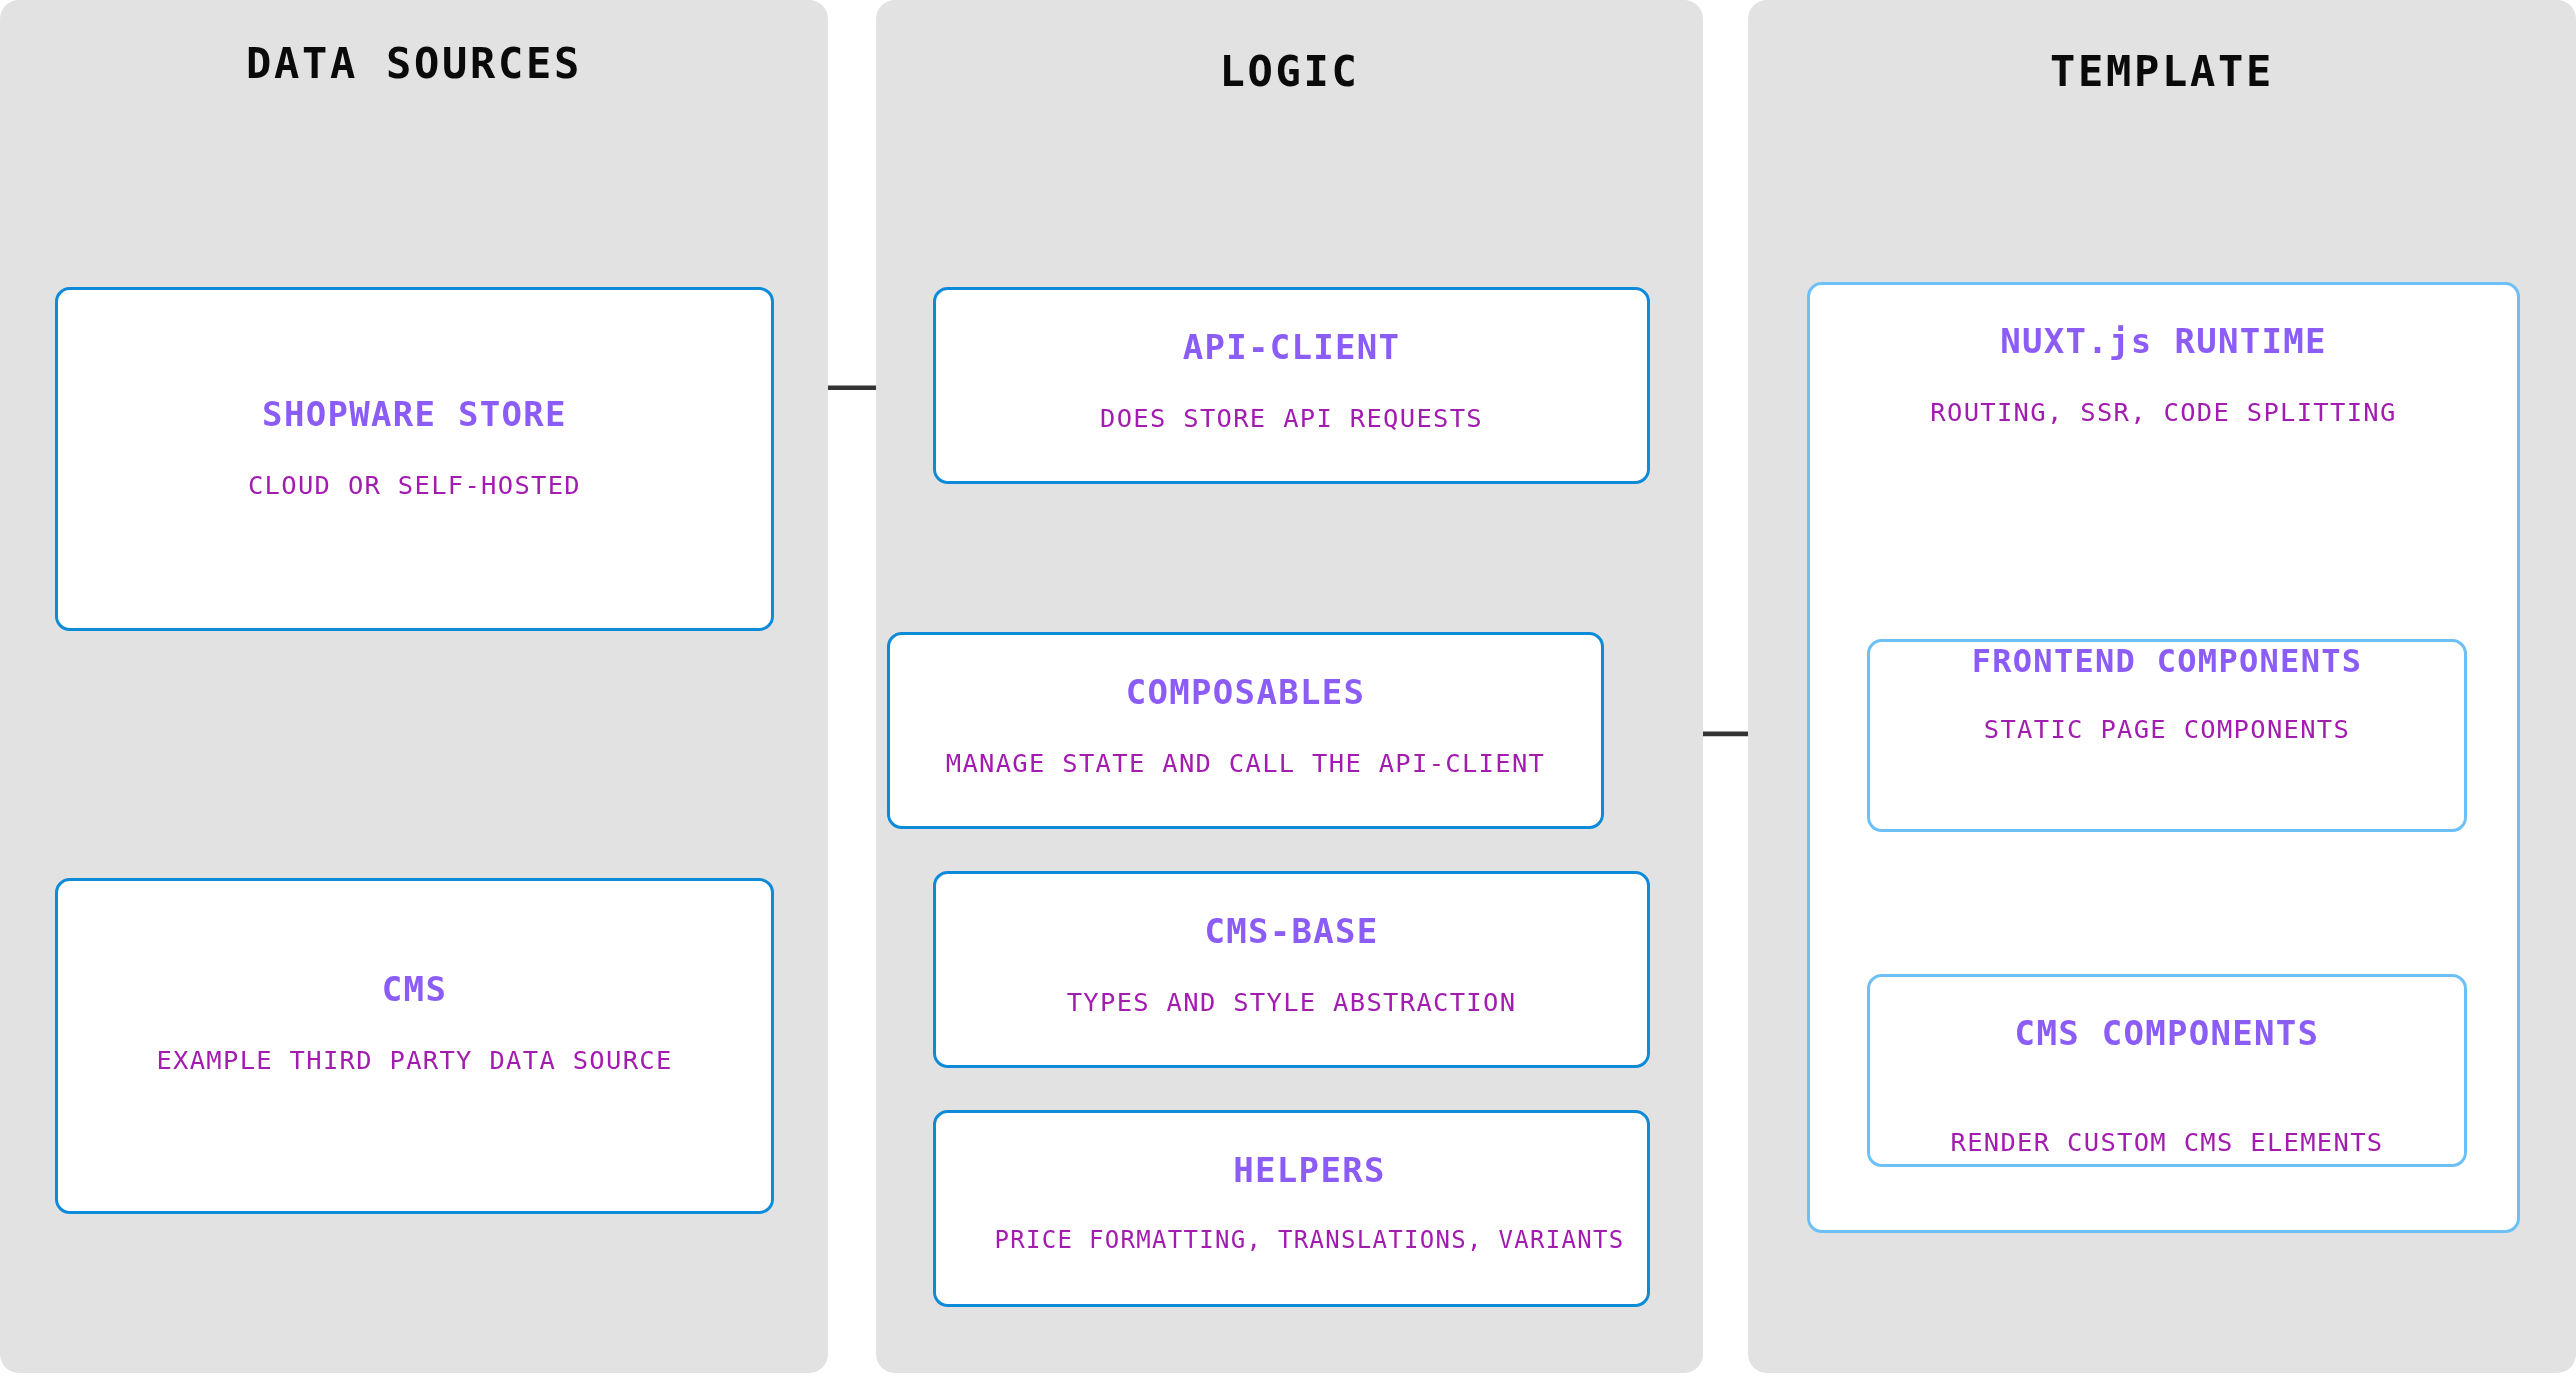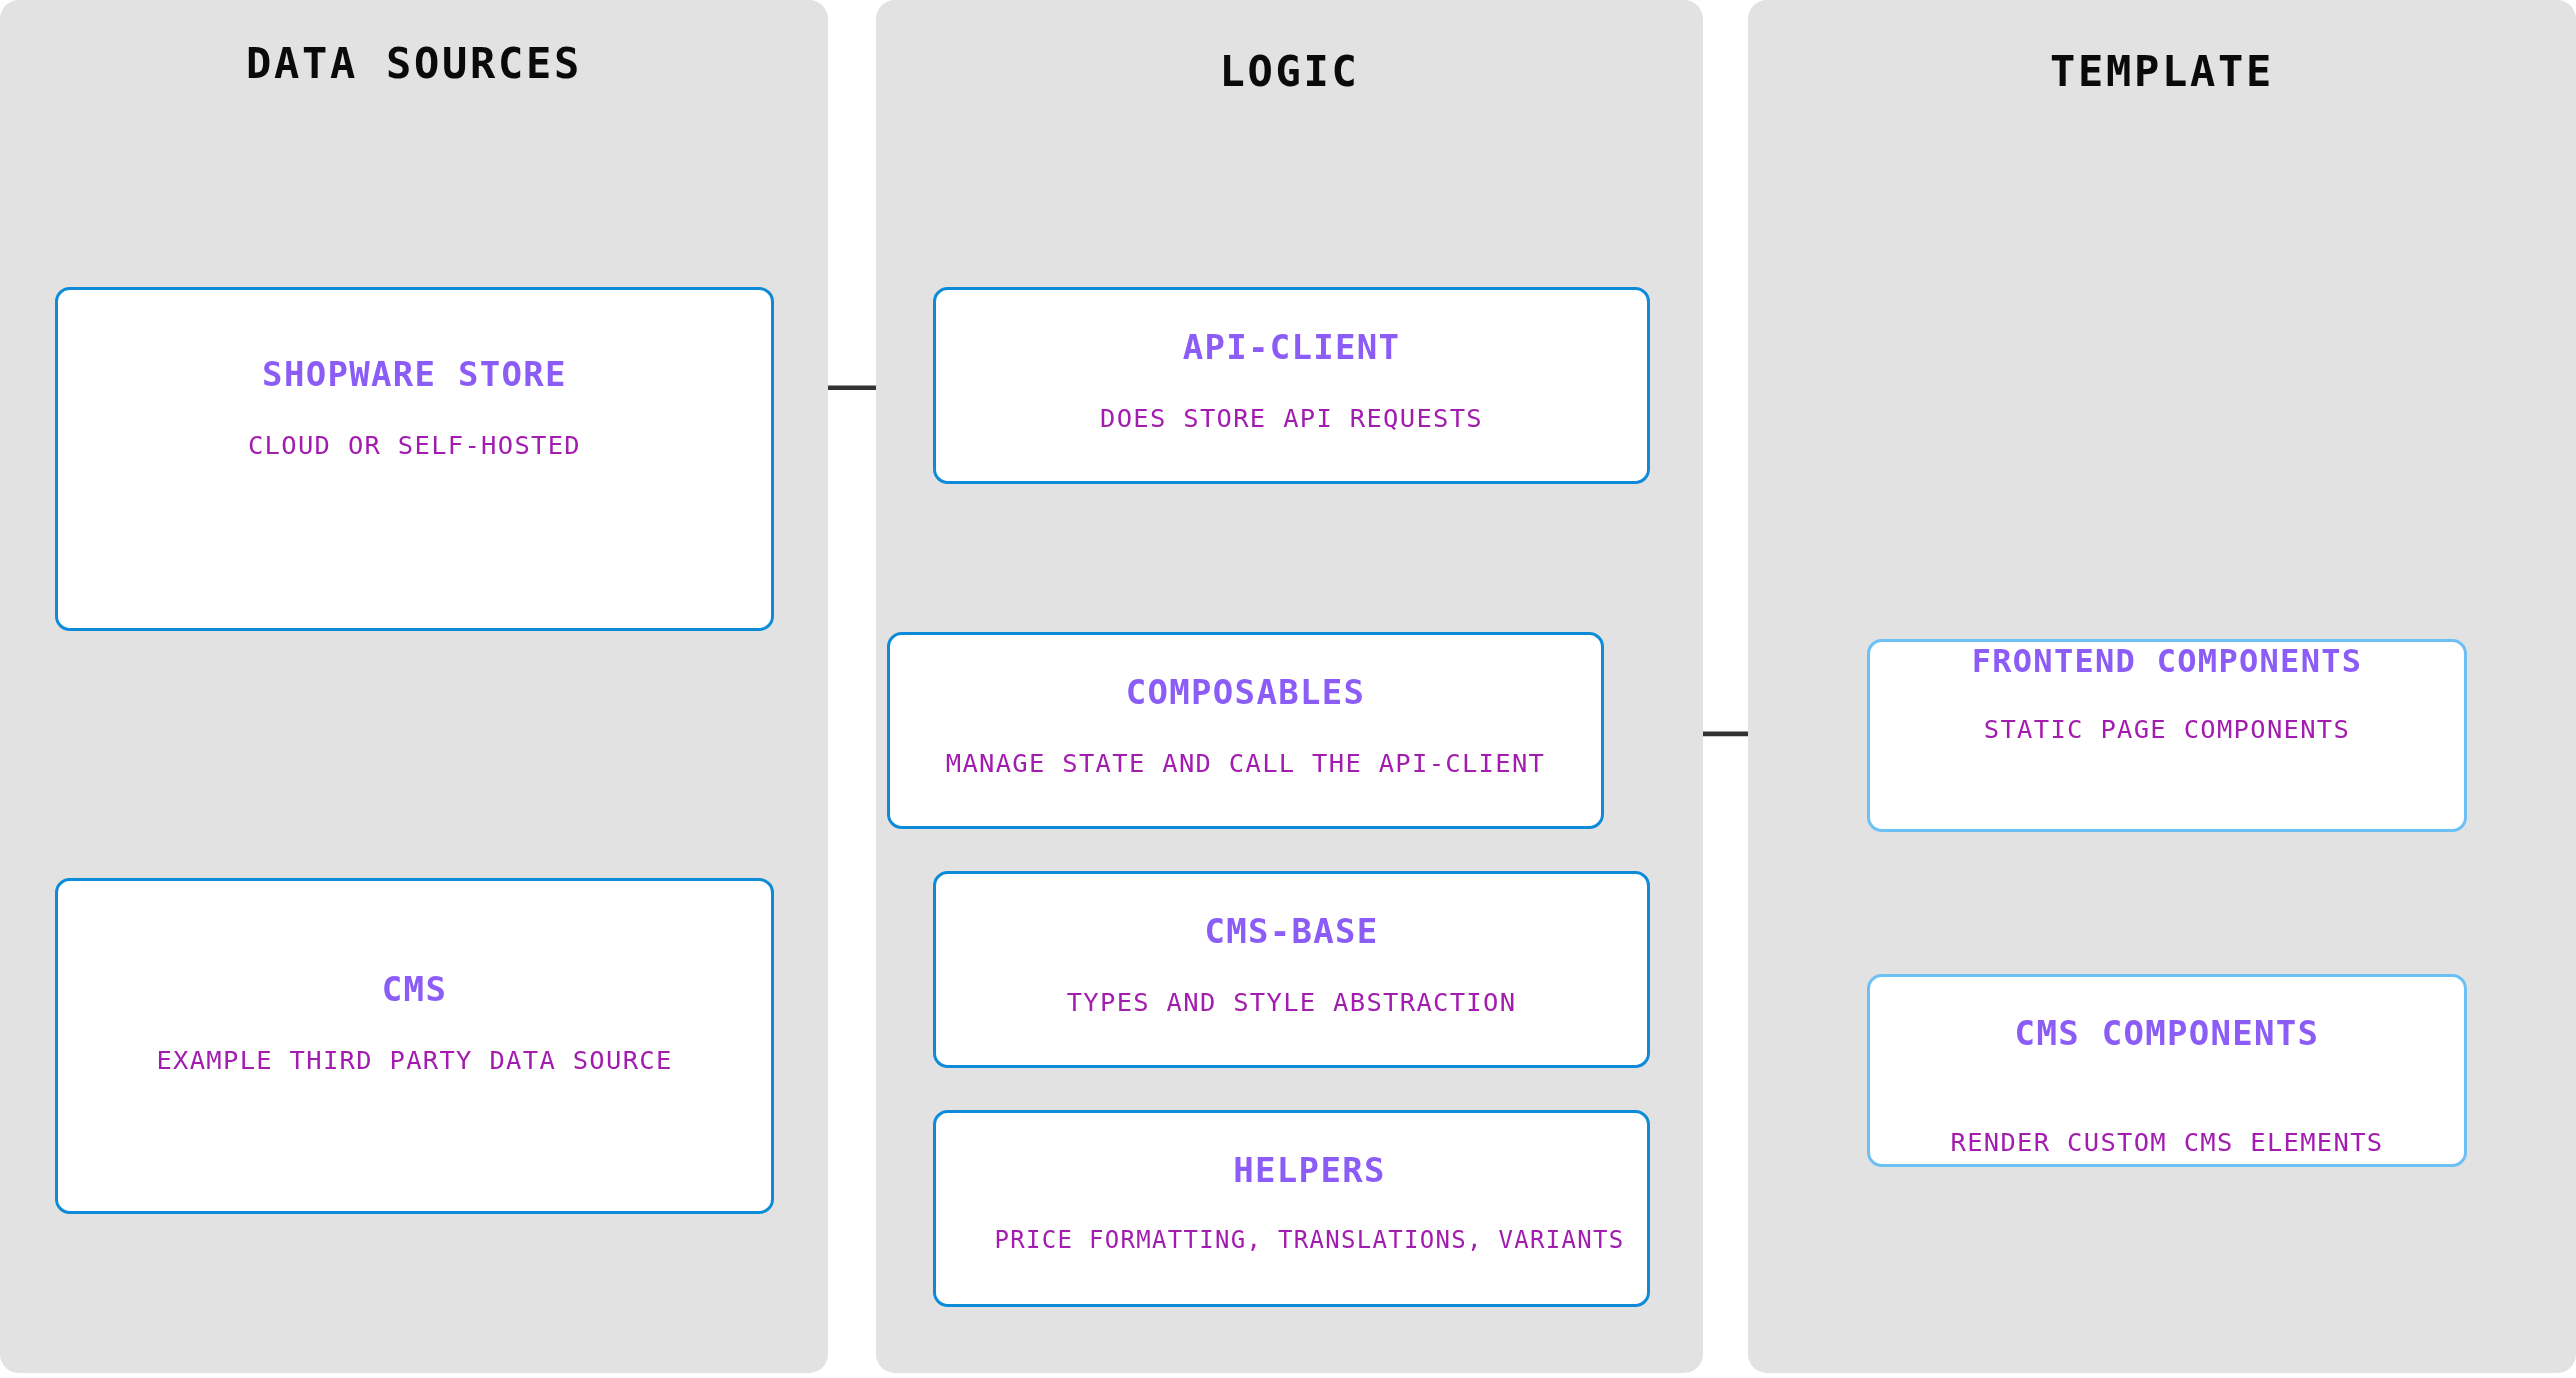--- a/index.html
+++ b/index.html
@@ -93,21 +93,21 @@
     <line x1="2782" y1="1094" x2="2475" y2="1094" stroke="#333333" stroke-width="7" marker-end="url(#arrowL)"></line>
 
      CMS COMPONENTS (downwards) --&gt;
     <line x1="3223" y1="1240" x2="3223" y2="1432" stroke="#333333" stroke-width="7" marker-end="url(#arrowU)"></line>
   </svg>
 
   <div class="column" style="left:0px;top:0px;width:828px;height:1373px;">
     <div class="col-title" style="top:39px;">DATA SOURCES</div>
   </div>
 
-  <div class="node primary" style="left:55px;top:287px;width:719px;height:344px;padding-top:64px;">
+  <div class="node primary" style="left:55px;top:287px;width:719px;height:344px;padding-top:104px;">
     <div class="node-title">SHOPWARE STORE</div>
     <div class="node-sub" style="margin-top:36px;">CLOUD OR SELF-HOSTED</div>
   </div>
 
   <div class="node primary" style="left:55px;top:878px;width:719px;height:336px;padding-top:88px;">
     <div class="node-title">CMS</div>
     <div class="node-sub" style="margin-top:36px;">EXAMPLE THIRD PARTY DATA SOURCE</div>
   </div>
 
   <div class="column" style="left:876px;top:0px;width:827px;height:1373px;">
@@ -131,20 +131,24 @@
 
   <div class="node primary" style="left:933px;top:1110px;width:717px;height:197px;padding-top:37px;padding-left:36px;">
     <div class="node-title">HELPERS</div>
     <div class="node-sub" style="margin-top:36px;font-size:24px;">PRICE FORMATTING, TRANSLATIONS, VARIANTS</div>
   </div>
 
   <div class="column" style="left:1748px;top:0px;width:828px;height:1373px;">
     <div class="col-title" style="top:47px;">TEMPLATE</div>
   </div>
 
+  <div class="node secondary" style="left:1807px;top:282px;width:713px;height:951px;padding-top:36px;">
+    <div class="node-title">NUXT.js RUNTIME</div>
+    <div class="node-sub" style="margin-top:36px;">ROUTING, SSR, CODE SPLITTING</div>
+  </div>
 
   <div class="node secondary" style="left:1867px;top:639px;width:600px;height:193px;">
     <div class="node-title" style="font-size:32px;">FRONTEND COMPONENTS</div>
     <div class="node-sub" style="margin-top:34px;">STATIC PAGE COMPONENTS</div>
   </div>
 
   <div class="node secondary" style="left:1867px;top:974px;width:600px;height:193px;padding-top:36px;gap:40px;">
     <div class="node-title">CMS COMPONENTS</div>
     <div class="node-sub" style="margin-top:34px;">RENDER CUSTOM CMS ELEMENTS</div>
   </div>

